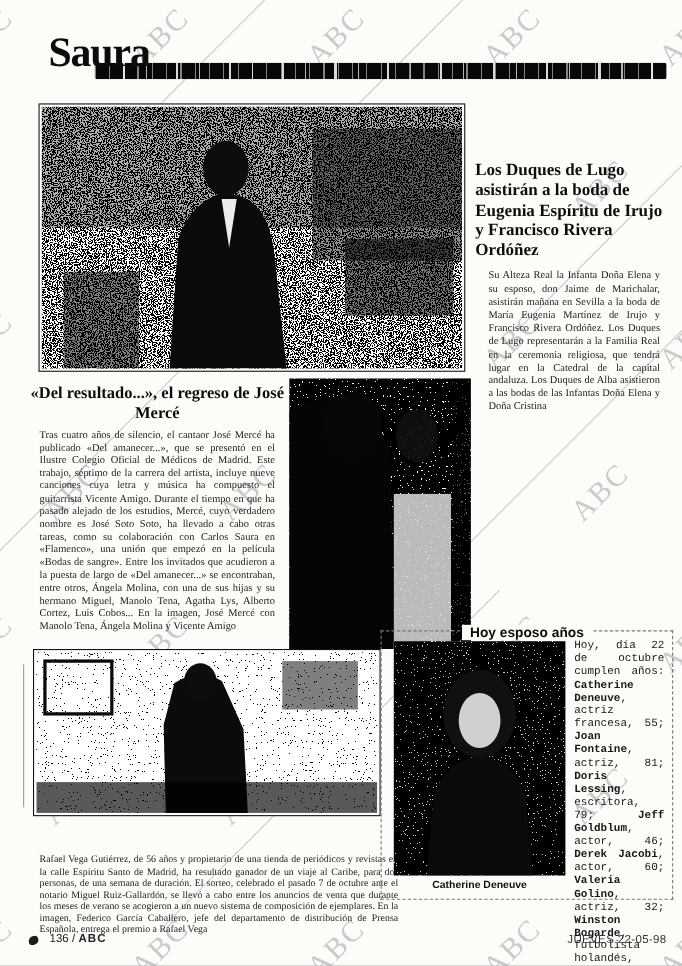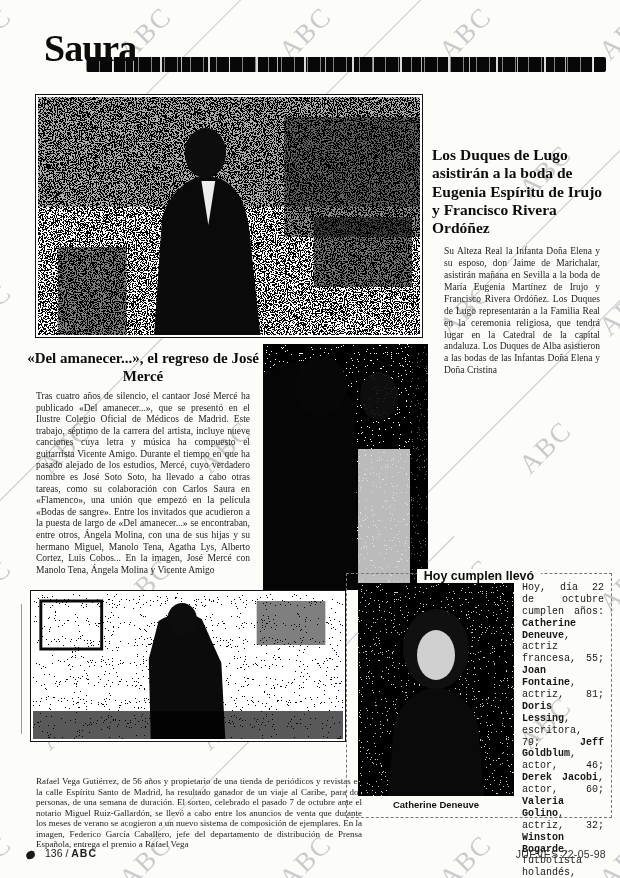--- a/index.html
+++ b/index.html
@@ -181,21 +181,21 @@
       <rect x="20" y="150" width="70" height="88" fill="#000" opacity="0.5"></rect>
     </svg>
   </figure>
 
   <section class="layer col-boda">
     <h1 class="headline">Los Duques de Lugo asistirán a la boda de Eugenia Espíritu de Irujo y Francisco Rivera Ordóñez</h1>
     <p class="body-text">Su Alteza Real la Infanta Doña Elena y su esposo, don Jaime de Marichalar, asistirán mañana en Sevilla a la boda de María Eugenia Martínez de Irujo y Francisco Rivera Ordóñez. Los Duques de Lugo representarán a la Familia Real en la ceremonia religiosa, que tendrá lugar en la Catedral de la capital andaluza. Los Duques de Alba asistieron a las bodas de las Infantas Doña Elena y Doña Cristina</p>
   </section>
 
   <section class="layer col-merce">
-    <h2 class="headline">«Del amanecer...», el regreso de José Mercé</h2>
+    <h2 class="headline">«Del resultado...», el regreso de José Mercé</h2>
     <p class="body-text">Tras cuatro años de silencio, el cantaor José Mercé ha publicado «Del amanecer...», que se presentó en el Ilustre Colegio Oficial de Médicos de Madrid. Este trabajo, séptimo de la carrera del artista, incluye nueve canciones cuya letra y música ha compuesto el guitarrista Vicente Amigo. Durante el tiempo en que ha pasado alejado de los estudios, Mercé, cuyo verdadero nombre es José Soto Soto, ha llevado a cabo otras tareas, como su colaboración con Carlos Saura en «Flamenco», una unión que empezó en la película «Bodas de sangre». Entre los invitados que acudieron a la puesta de largo de «Del amanecer...» se encontraban, entre otros, Ángela Molina, con una de sus hijas y su hermano Miguel, Manolo Tena, Agatha Lys, Alberto Cortez, Luis Cobos... En la imagen, José Mercé con Manolo Tena, Ángela Molina y Vicente Amigo</p>
   </section>
 
   <figure class="layer photo photo-merce" style="margin:0;position:absolute;">
     <svg viewBox="0 0 165 246" preserveAspectRatio="none">
       <rect width="165" height="246" filter="url(#nz2)"></rect>
       <path d="M0,30 Q30,10 62,20 L92,60 L95,246 L0,246 Z" fill="#050505"></path>
       <ellipse cx="58" cy="42" rx="26" ry="30" fill="#070707"></ellipse>
       <ellipse cx="116" cy="52" rx="19" ry="24" fill="#101010" opacity="0.9"></ellipse>
       <rect x="95" y="105" width="52" height="141" fill="#dcdcdc" opacity="0.85"></rect>
@@ -213,21 +213,21 @@
       <ellipse cx="152" cy="26" rx="15" ry="16" fill="#0d0d0d"></ellipse>
       <rect x="0" y="118" width="316" height="28" fill="#000" opacity="0.65"></rect>
     </svg>
   </figure>
 
   <p class="layer body-text caribe-body">Rafael Vega Gutiérrez, de 56 años y propietario de una tienda de periódicos y revistas en la calle Espíritu Santo de Madrid, ha resultado ganador de un viaje al Caribe, para dos personas, de una semana de duración. El sorteo, celebrado el pasado 7 de octubre ante el notario Miguel Ruiz-Gallardón, se llevó a cabo entre los anuncios de venta que durante los meses de verano se acogieron a un nuevo sistema de composición de ejemplares. En la imagen, Federico García Caballero, jefe del departamento de distribución de Prensa Española, entrega el premio a Rafael Vega</p>
 
   <aside class="layer bd-box">
     <div class="bd-border"></div>
     <div class="bd-title">
-      <span>Hoy cumplen llevó</span>
+      <span>Hoy esposo años</span>
     </div>
     <figure class="photo bd-photo" style="margin:0;">
       <svg viewBox="0 0 156 213" preserveAspectRatio="none">
         <rect width="156" height="213" filter="url(#nz2)"></rect>
         <rect width="156" height="213" fill="#000" opacity="0.2"></rect>
         <path d="M30,213 L36,140 Q48,108 78,104 Q110,108 120,142 L126,213 Z" fill="#0a0a0a"></path>
         <ellipse cx="78" cy="66" rx="33" ry="40" fill="#101010"></ellipse>
         <ellipse cx="78" cy="72" rx="19" ry="25" fill="#e6e6e6" opacity="0.9"></ellipse>
       </svg>
     </figure>

